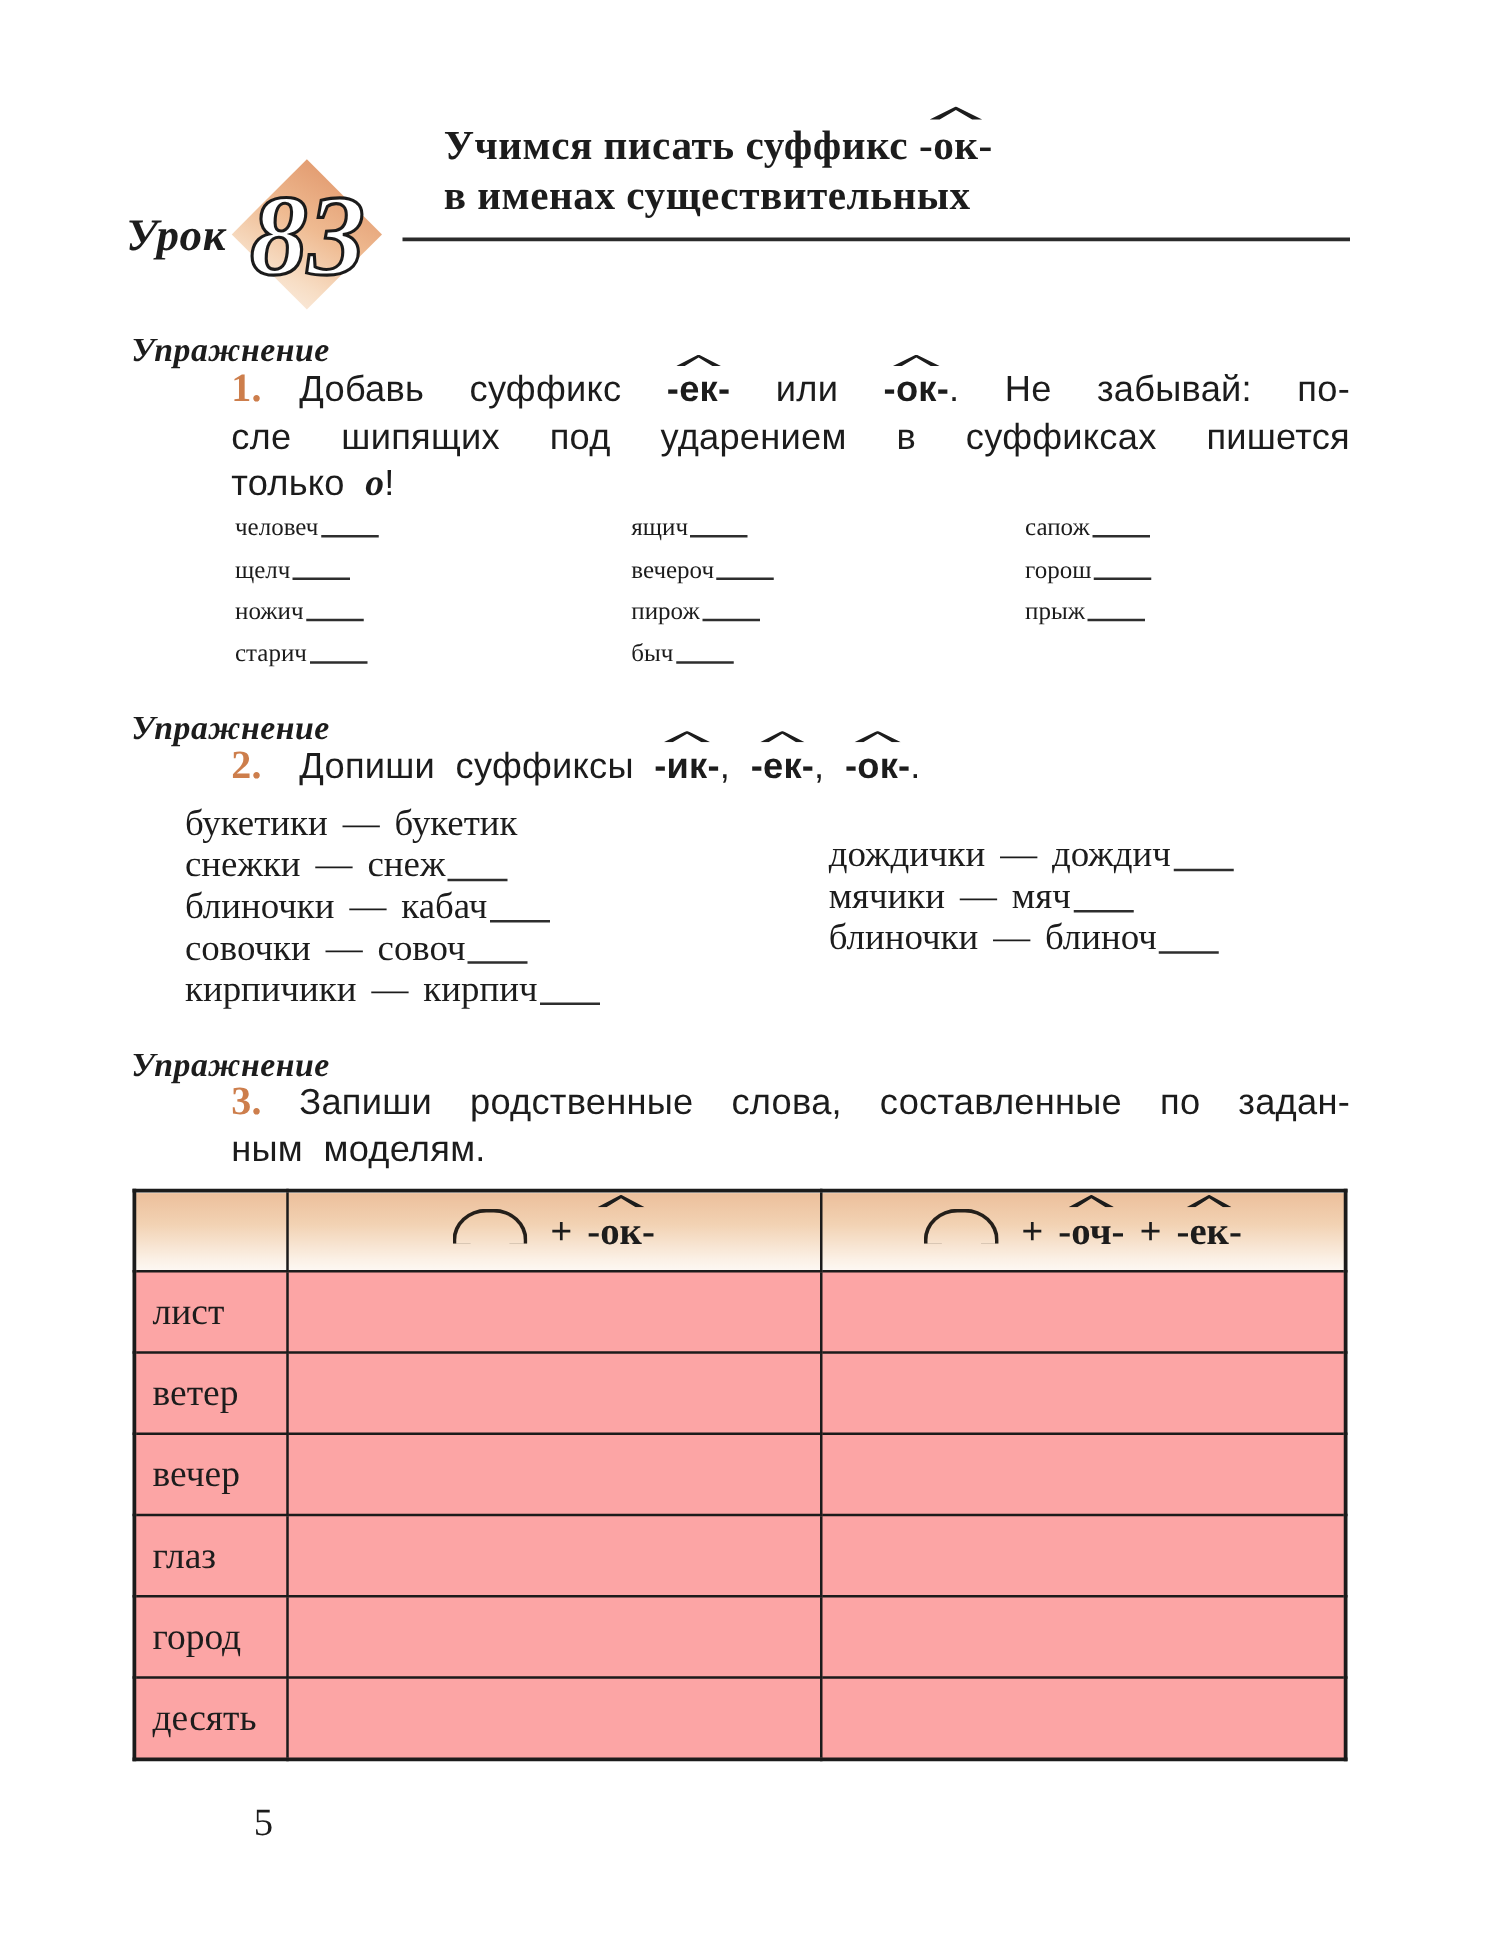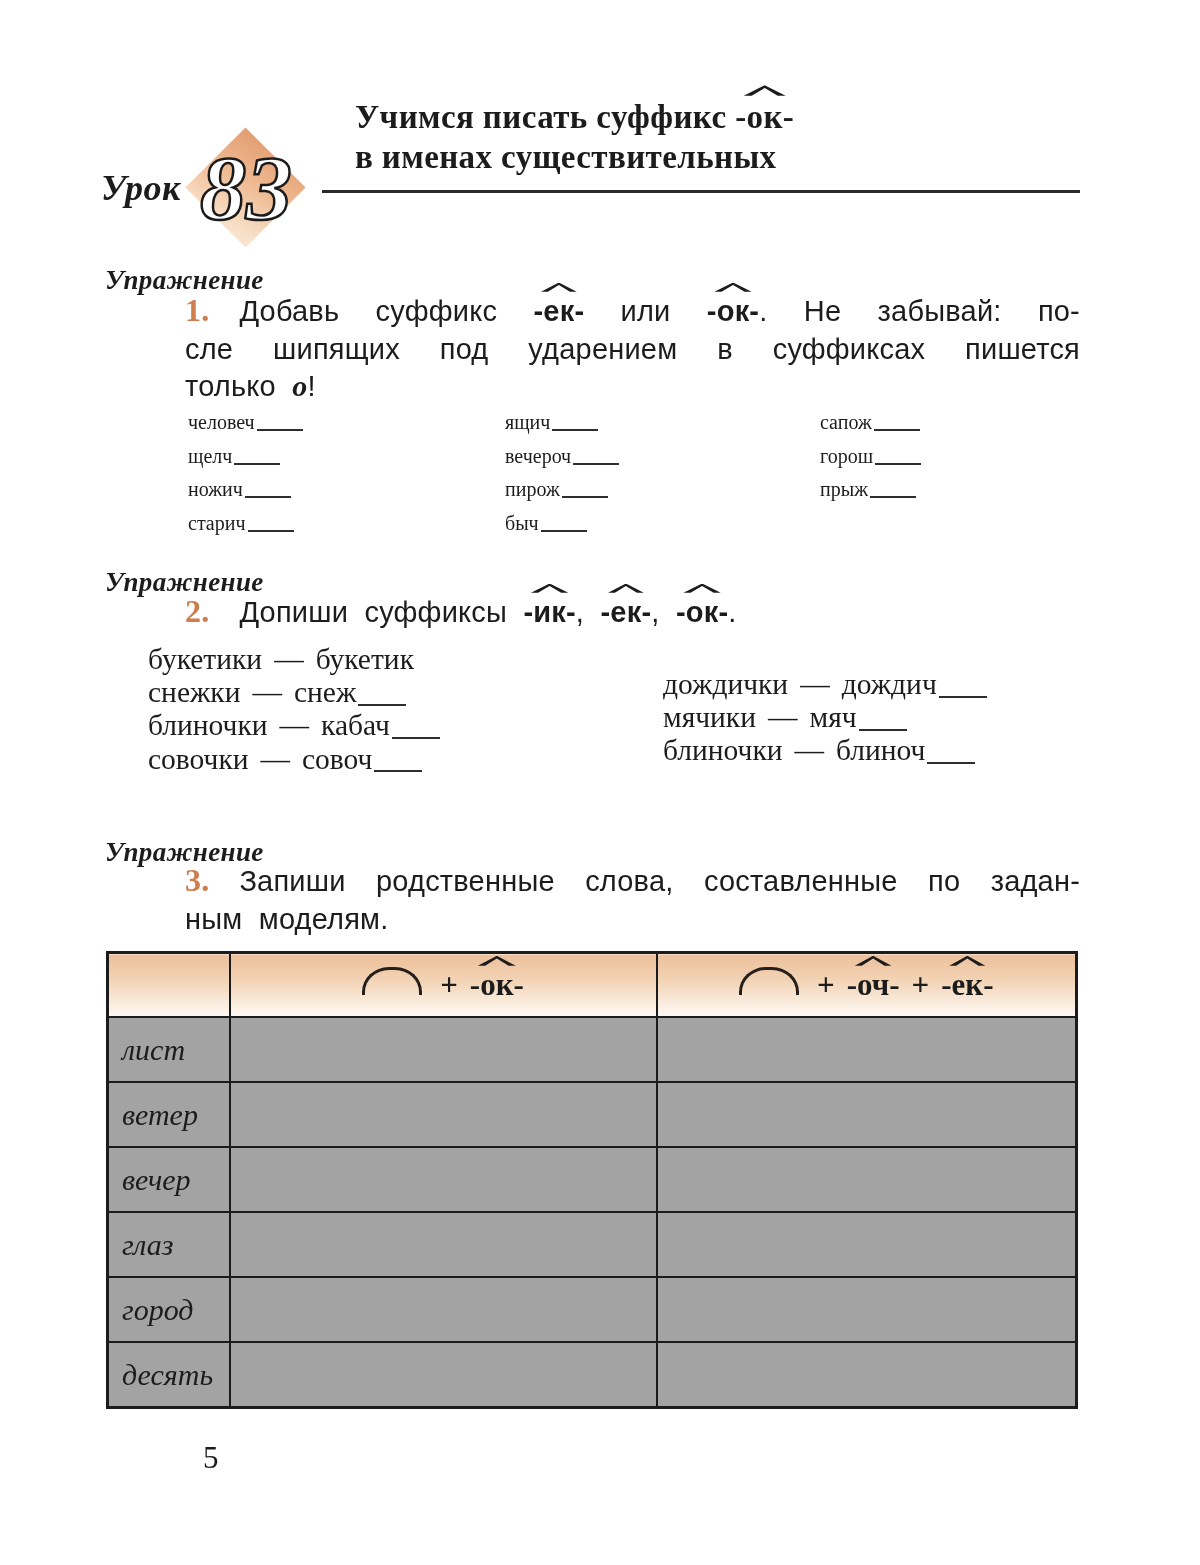--- a/index.html
+++ b/index.html
@@ -91,21 +91,21 @@
     background:linear-gradient(180deg,#ecbf9b 0%,#f2d2b3 40%,#fbf0e5 85%,#fdf8f3 100%);
     font:700 31px "Liberation Serif",serif;
   }
   .plus{margin:0 12px;font-weight:700;}
   .root-arc{
     display:inline-block;width:54px;height:25px;
     border:3px solid #241f1a;border-bottom:none;
     border-radius:27px 27px 0 0 / 25px 25px 0 0;
     margin-right:6px;
   }
-  .body-row td{height:63px;background:#a3a3a3;vertical-align:middle;font-style:italic;}
+  .body-row td{height:63px;background:#fca5a5;vertical-align:middle;}
   .row-label{padding-left:13px !important;font-size:30px;}
 
   .page-num{left:203px;top:1440px;font-size:31px;}
 </style>
 </head>
 <body>
 
 <div>
 
   <div class="abs lesson-label">Урок</div>
@@ -146,20 +146,21 @@
     <span class="sfx"><i class="hat"></i><span>-ик-</span></span><span>,</span>
     <span class="sfx"><i class="hat"></i><span>-ек-</span></span><span>,</span>
     <span class="sfx"><i class="hat"></i><span>-ок-</span></span><span>.</span></div>
 
   <div class="abs pairs">
     <div class="pair-col-left">
       <div class="pair"><span>букетики</span><span class="dash">—</span><span>букетик</span></div>
       <div class="pair"><span>снежки</span><span class="dash">—</span><span>снеж</span><span class="blank"></span></div>
       <div class="pair"><span>блиночки</span><span class="dash">—</span><span>кабач</span><span class="blank"></span></div>
       <div class="pair"><span>совочки</span><span class="dash">—</span><span>совоч</span><span class="blank"></span></div>
+      <div class="pair"><span>кирпичики</span><span class="dash">—</span><span>кирпич</span><span class="blank"></span></div>
     </div>
     <div class="pair-col-right">
       <div class="pair"><span>дождички</span><span class="dash">—</span><span>дождич</span><span class="blank"></span></div>
       <div class="pair"><span>мячики</span><span class="dash">—</span><span>мяч</span><span class="blank"></span></div>
       <div class="pair"><span>блиночки</span><span class="dash">—</span><span>блиноч</span><span class="blank"></span></div>
     </div>
   </div>
 
   <div class="abs section-label ex3-label">Упражнение</div>
   <div class="abs para ex3-para">

